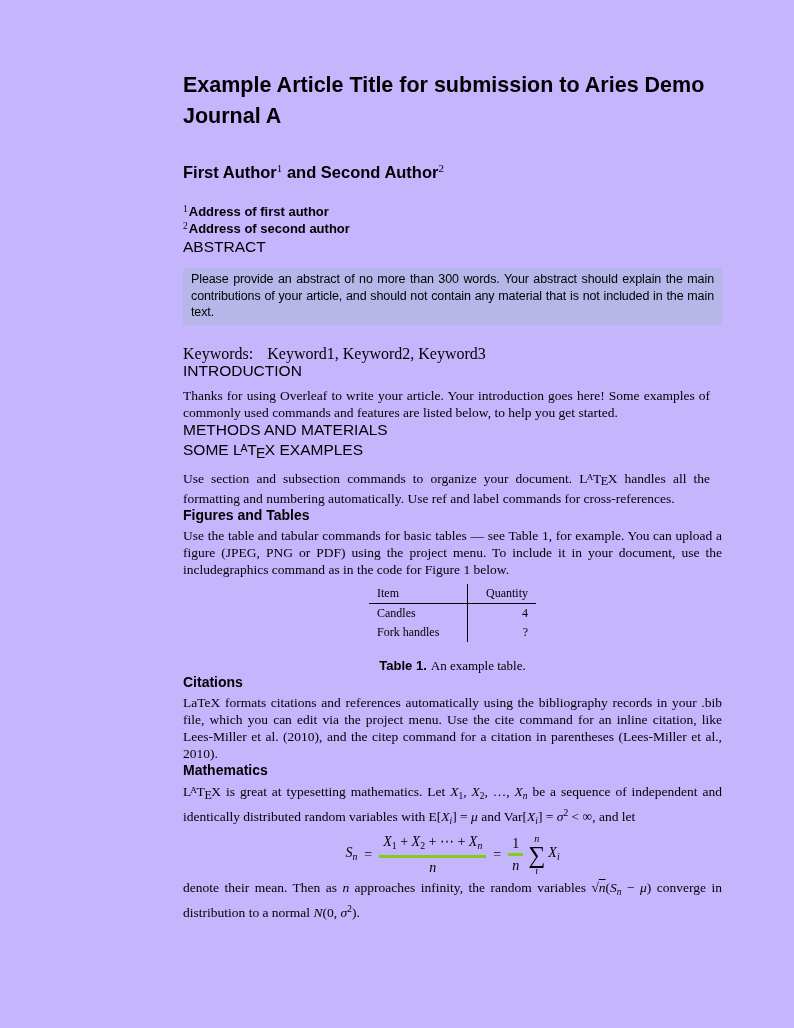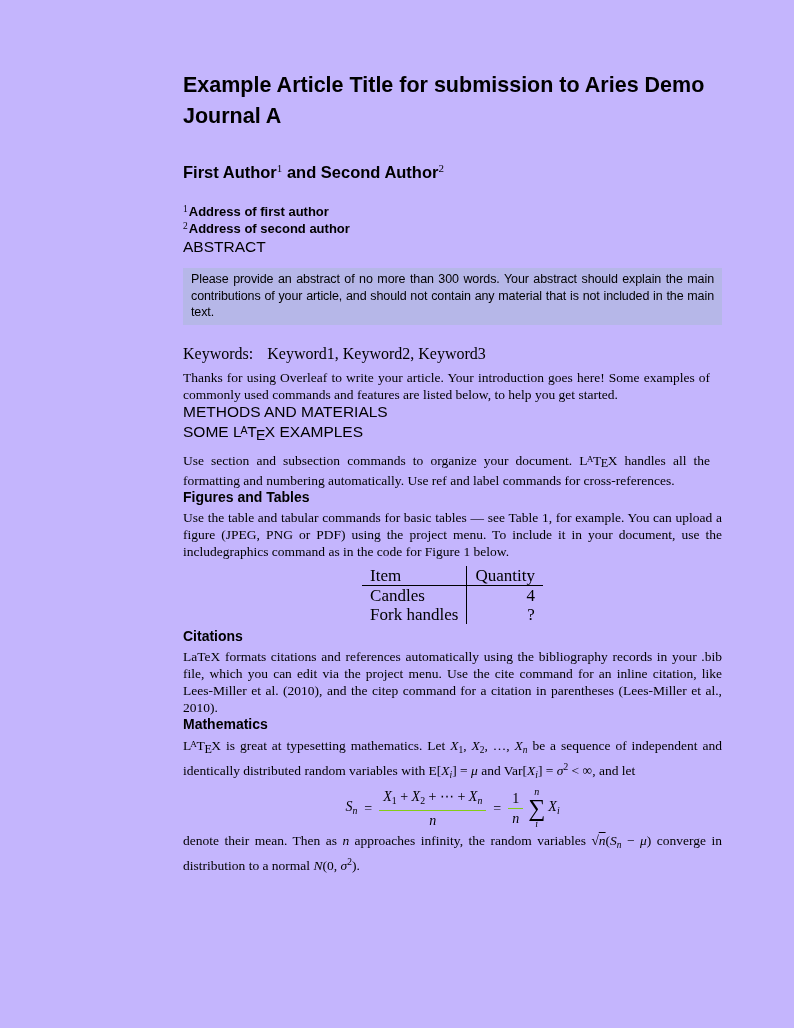--- a/index.html
+++ b/index.html
@@ -65,42 +65,42 @@
   .lge{font-size:90%;vertical-align:-0.22em;margin:0 -0.04em 0 -0.04em;}
   
   .mi{font-style:italic;}
   .msub{font-size:70%;vertical-align:-0.30em;}
   .misub{font-size:70%;vertical-align:-0.30em;font-style:italic;}
   .msup{font-size:70%;vertical-align:0.50em;}
   .mroot{font-style:italic;text-decoration:overline;}
   .mscr{font-style:italic;}
   
   .extable{
-    margin:6px auto 4px auto;
+    margin:6px auto 16px auto;
     border-collapse:collapse;
-    font-size:17px;line-height:17px;
+    font-size:12px;line-height:17px;
   }
   .extable th,.extable td{font-weight:normal;padding:1px 8px;}
   .extable .c1{text-align:left;border-right:1px solid #000;min-width:82px;}
   .extable .c2{text-align:right;min-width:52px;}
   .extable thead th{border-bottom:1px solid #000;}
   .caption{margin-top:9px;text-align:center;font-size:13px;line-height:16px;}
   .cap-label{
     font-family:"Liberation Sans","DejaVu Sans",sans-serif;
     font-weight:bold;margin-right:4px;
   }
   
   .formula{
     margin:4px 0 2px 0;
     display:flex;justify-content:center;align-items:center;
     font-size:14px;
   }
   .meq{margin:0 7px;}
   .frac{display:inline-block;text-align:center;vertical-align:middle;}
-  .frac .fnum{display:block;padding:0 4px 1px 4px;border-bottom:1px solid #84cc16;}
+  .frac .fnum{display:block;padding:0 4px 1px 4px;border-bottom:3px solid #84cc16;}
   .frac .fden{display:block;padding-top:1px;}
   .bigsum{
     display:inline-flex;flex-direction:column;align-items:center;
     line-height:1;margin:0 3px 0 5px;
   }
   .bigsum .slim{font-style:italic;font-size:10px;line-height:10px;}
   .bigsum .sigma{font-size:24px;line-height:22px;}
   .mterm{display:inline-block;}
 </style>
 </head>
@@ -116,20 +116,21 @@
     <div class="addresses">
       <div><span class="addr-sup">1</span><span>Address of first author</span></div>
       <div><span class="addr-sup">2</span><span>Address of second author</span></div>
     </div>
 
     <h2 class="sect mt30">ABSTRACT</h2>
     <div class="abstract-box">Please provide an abstract of no more than 300 words. Your abstract should explain the main contributions of your article, and should not contain any material that is not included in the main text.</div>
 
     <div class="keywords"><span>Keywords:</span><span class="kw-gap"></span><span>Keyword1, Keyword2, Keyword3</span></div>
 
+    <h2 class="sect mt30">INTRODUCTION</h2>
     <p class="body">Thanks for using Overleaf to write your article. Your introduction goes here! Some examples of commonly used commands and features are listed below, to help you get started.</p>
 
     <h2 class="sect mt24">METHODS AND MATERIALS</h2>
 
     <h2 class="sect mt15"><span>SOME </span><span><span>L</span><span class="lga">A</span><span>T</span><span class="lge">E</span><span>X</span></span><span> EXAMPLES</span></h2>
     <p class="body"><span>Use section and subsection commands to organize your document. </span><span>L</span><span class="lga">A</span><span>T</span><span class="lge">E</span><span>X</span><span> handles all the formatting and numbering automatically. Use ref and label commands for cross-references.</span></p>
 
     <h3 class="subsect mt9">Figures and Tables</h3>
     <p class="tight">Use the table and tabular commands for basic tables — see Table 1, for example. You can upload a figure (JPEG, PNG or PDF) using the project menu. To include it in your document, use the includegraphics command as in the code for Figure 1 below.</p>
 
@@ -145,20 +146,21 @@
           <td class="c1">Candles</td>
           <td class="c2">4</td>
         </tr>
         <tr>
           <td class="c1">Fork handles</td>
           <td class="c2">?</td>
         </tr>
       </tbody>
     </table>
 
+    <div class="caption"><span class="cap-label">Table 1.</span><span>An example table.</span></div>
 
     <h3 class="subsect mt32">Citations</h3>
     <p class="tight">LaTeX formats citations and references automatically using the bibliography records in your .bib file, which you can edit via the project menu. Use the cite command for an inline citation, like Lees-Miller et al. (2010), and the citep command for a citation in parentheses (Lees-Miller et al., 2010).</p>
 
     <h3 class="subsect mt8">Mathematics</h3>
     <p class="tight"><span>L</span><span class="lga">A</span><span>T</span><span class="lge">E</span><span>X</span><span> is great at typesetting mathematics. Let </span><span class="mi">X</span><span class="msub">1</span><span>, </span><span class="mi">X</span><span class="msub">2</span><span>, …, </span><span class="mi">X</span><span class="misub">n</span><span> be a sequence of independent and identically distributed random variables with E[</span><span class="mi">X</span><span class="misub">i</span><span>] = </span><span class="mi">μ</span><span> and Var[</span><span class="mi">X</span><span class="misub">i</span><span>] = </span><span class="mi">σ</span><span class="msup">2</span><span> &lt; ∞, and let</span></p>
 
     <div class="formula">
       <span class="mterm"><span class="mi">S</span><span class="misub">n</span></span>
       <span class="meq">=</span>

